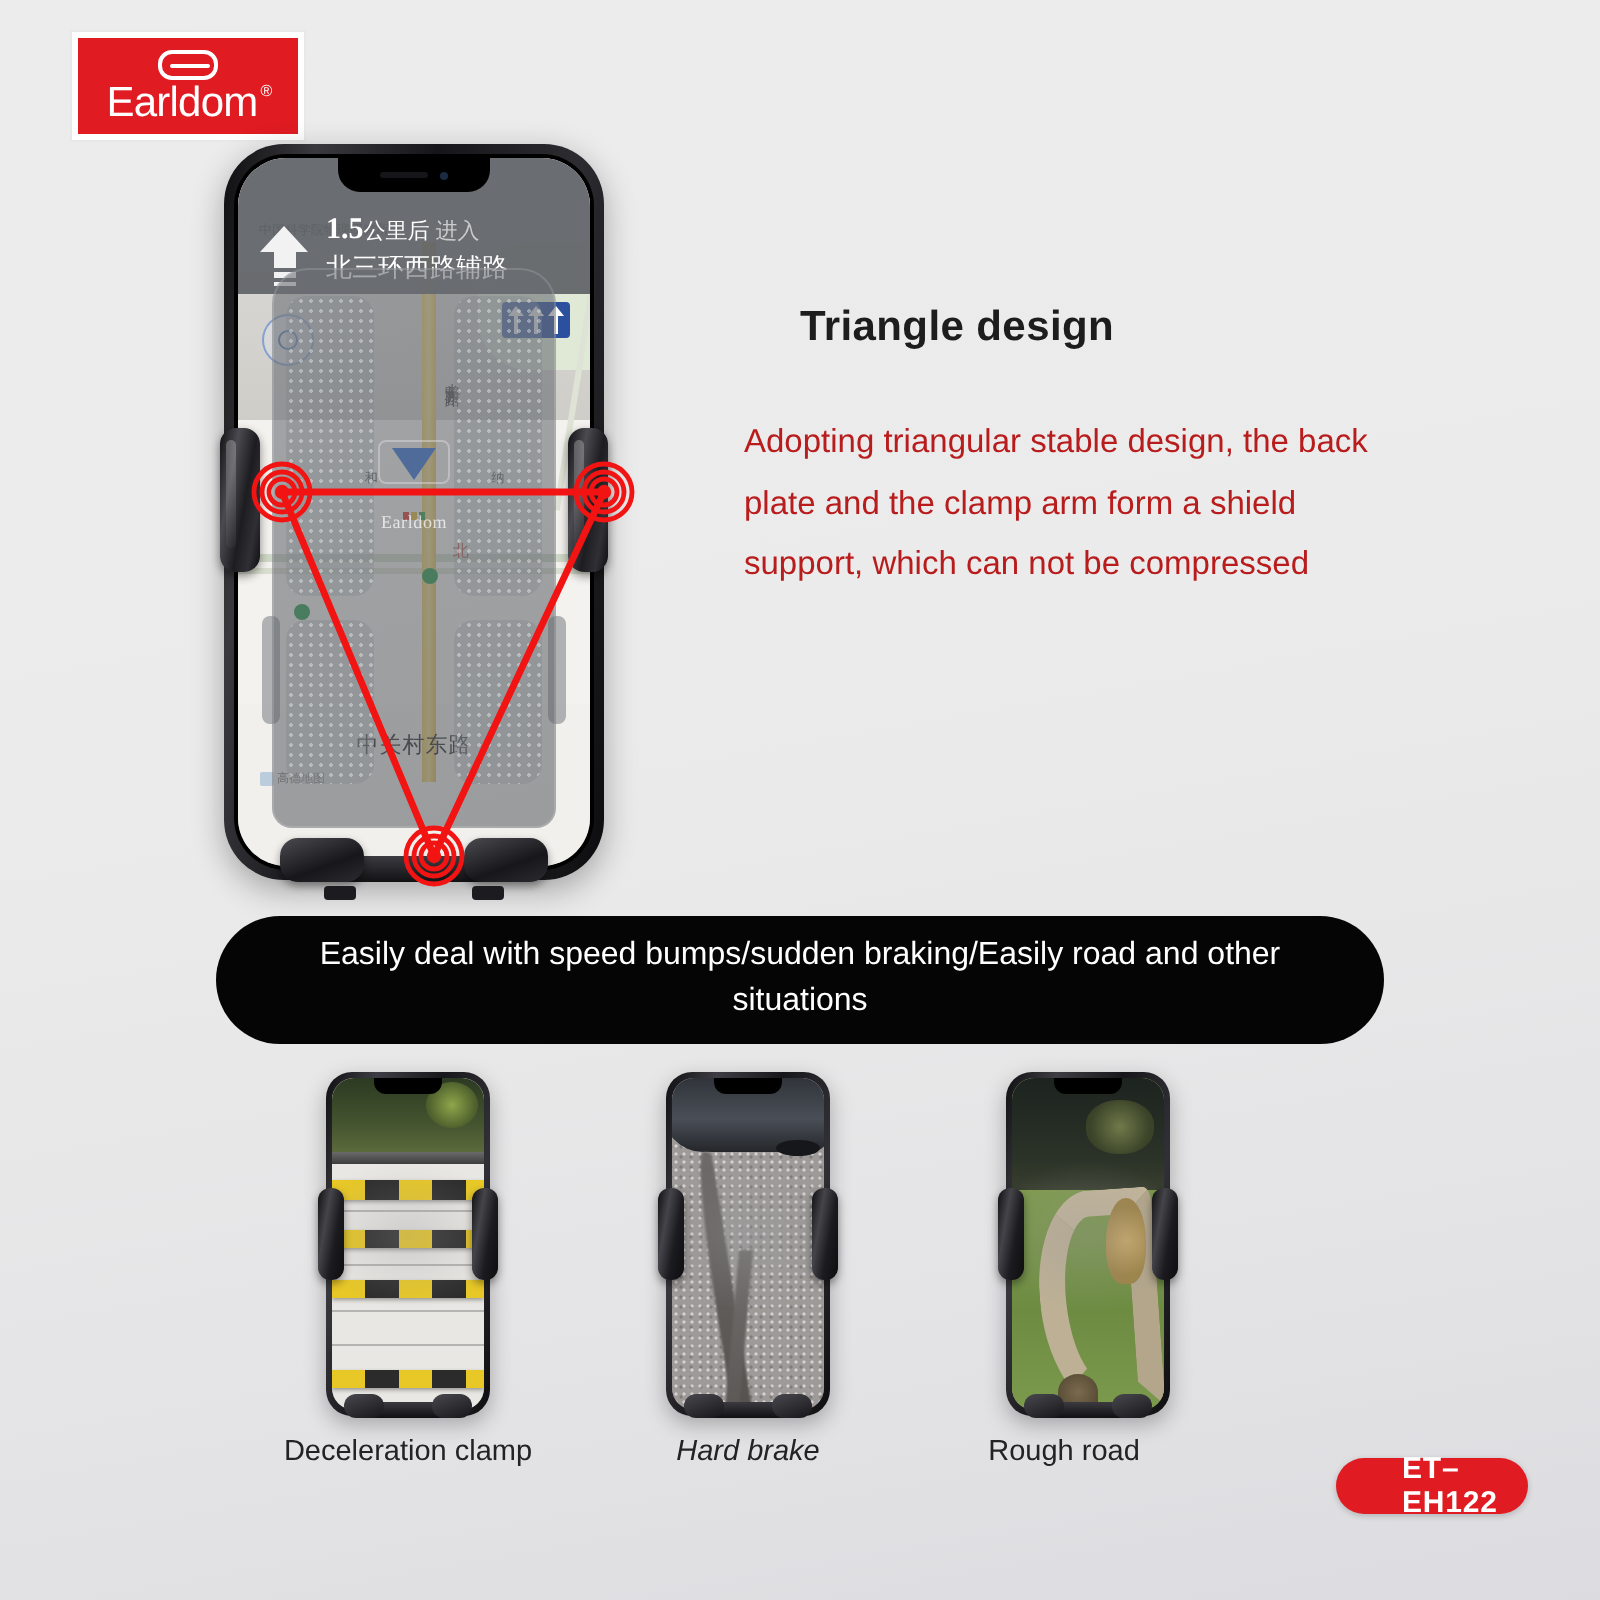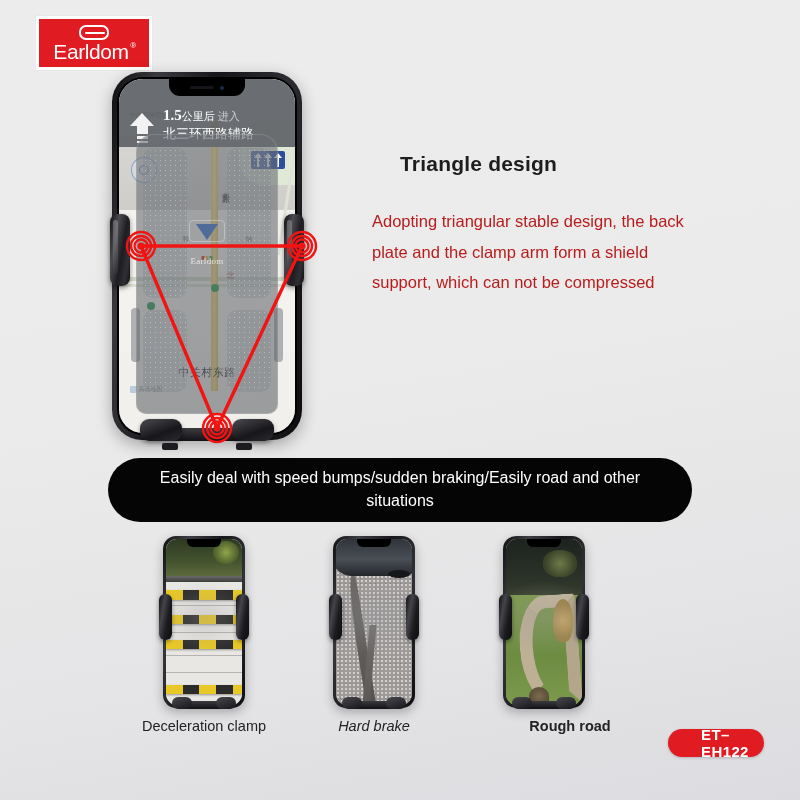--- a/index.html
+++ b/index.html
@@ -301,21 +301,21 @@
   .thumb .tcradle .cp.l{ left:0; } .thumb .tcradle .cp.r{ right:0; }
   .thumb .tglow {
     position:absolute; left:-9px; top:44px; width:100px; height:76px;
     background:radial-gradient(ellipse,rgba(150,150,155,.30),rgba(150,150,155,0) 70%);
     z-index:1;
   }
   .caption {
     position:absolute; top:718px; width:180px; text-align:center;
     font-size:14.5px; color:#232323;
   }
-  .caption.c1 { left:114px; } .caption.c2 { left:284px;font-style:italic; } .caption.c3 { left:480px;font-weight:bold; }
+  .caption.c1 { left:114px; } .caption.c2 { left:284px;font-style:italic; } .caption.c3 { left:442px; }
 
   
   .sc-bump { position:absolute; inset:0; background:#e9e7e3; }
   .sc-bump .trees {
     position:absolute; left:0; top:0; width:100%; height:23%;
     background:linear-gradient(180deg,#2c3a22,#44542f 60%,#5d6b3c);
   }
   .sc-bump .trees:after {
     content:""; position:absolute; right:4%; top:6%; width:34%; height:60%;
     background:radial-gradient(circle,#8fa64b,#4d5f2c 70%); border-radius:50%;

